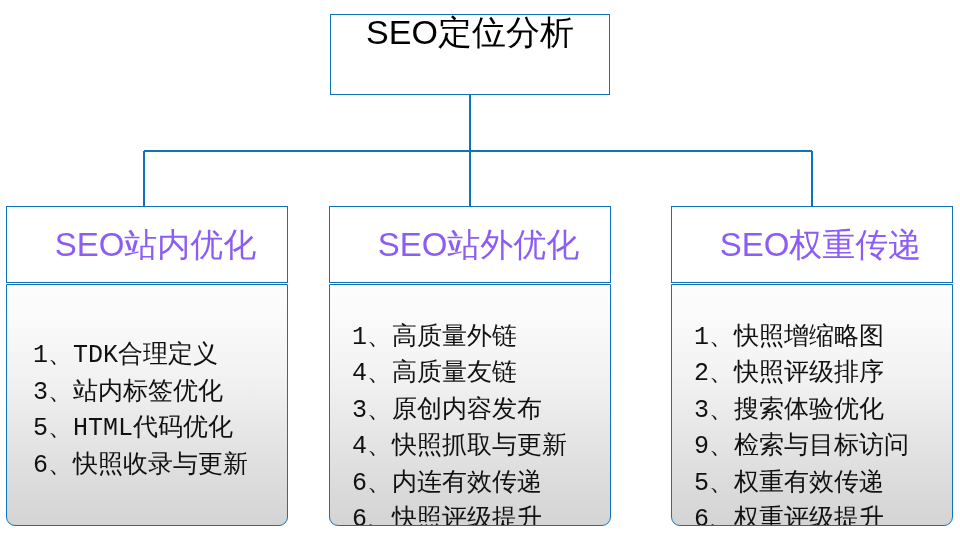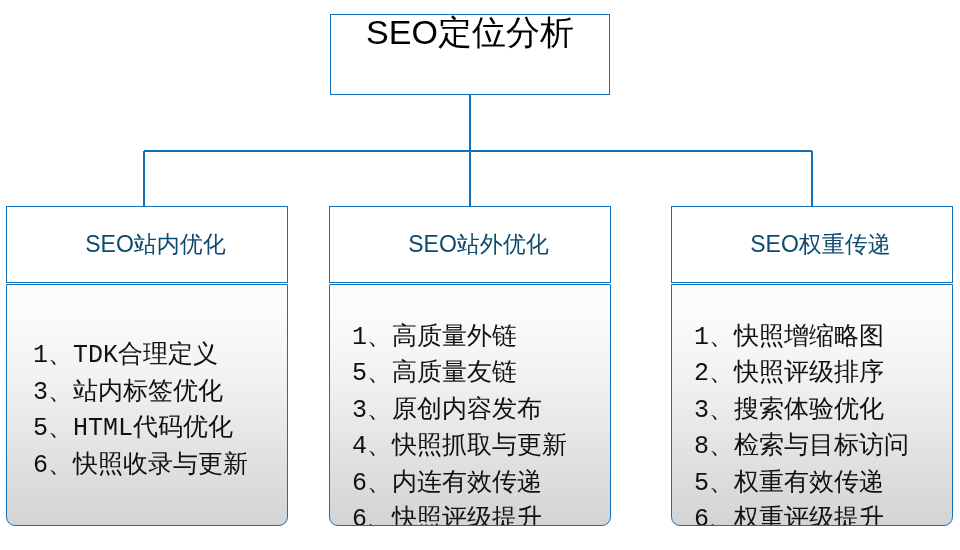--- a/index.html
+++ b/index.html
@@ -66,24 +66,24 @@
   .branch-header {
     box-sizing: border-box;
     height: 77px;
     border: 1.4px solid #1072bd;
     background: #ffffff;
     display: flex;
     align-items: center;
     justify-content: center;
   }
   .branch-header-text {
-    font-size: 23px;
+    font-size: 33px;
     line-height: 1;
     white-space: nowrap;
-    color: #0c4a6e;
+    color: #8b5cf6;
     margin-left: 17px;
   }
 
   .branch-body {
     box-sizing: border-box;
     margin-top: 1px;
     height: 242px;
     border: 1.8px solid #1072bd;
     border-radius: 0 0 9px 9px;
     background: linear-gradient(to bottom,
@@ -146,38 +146,38 @@
     </div>
   </div>
 
   <div class="branch branch-2">
     <div class="branch-header">
       <span class="branch-header-text">SEO站外优化</span>
     </div>
     <div class="branch-body">
       <ul class="item-list pad-wide">
         <li class="list-item">1、高质量外链</li>
-        <li class="list-item">5、高质量友链</li>
+        <li class="list-item">4、高质量友链</li>
         <li class="list-item">3、原创内容发布</li>
         <li class="list-item">4、快照抓取与更新</li>
         <li class="list-item">6、内连有效传递</li>
         <li class="list-item">6、快照评级提升</li>
       </ul>
     </div>
   </div>
 
   <div class="branch branch-3">
     <div class="branch-header">
       <span class="branch-header-text">SEO权重传递</span>
     </div>
     <div class="branch-body">
       <ul class="item-list pad-wide">
         <li class="list-item">1、快照增缩略图</li>
         <li class="list-item">2、快照评级排序</li>
         <li class="list-item">3、搜索体验优化</li>
-        <li class="list-item">8、检索与目标访问</li>
+        <li class="list-item">9、检索与目标访问</li>
         <li class="list-item">5、权重有效传递</li>
         <li class="list-item">6、权重评级提升</li>
       </ul>
     </div>
   </div>
 
 </div>
 
 </body></html>

